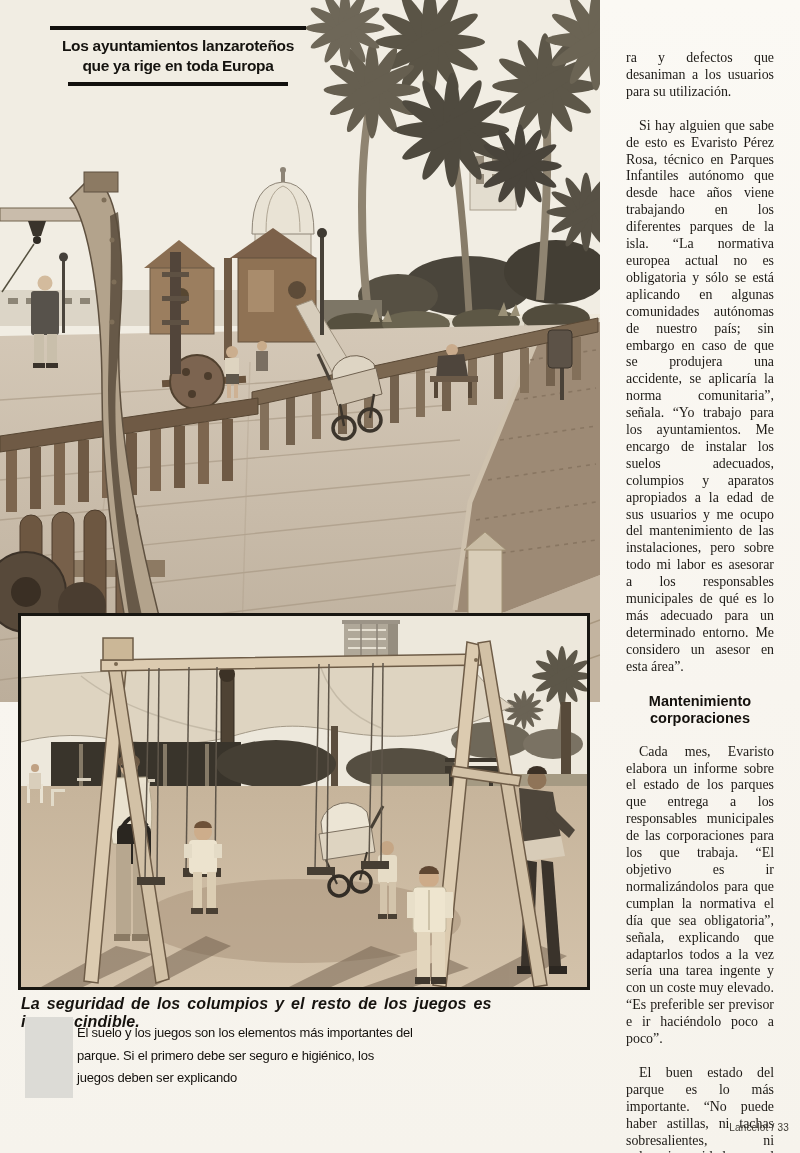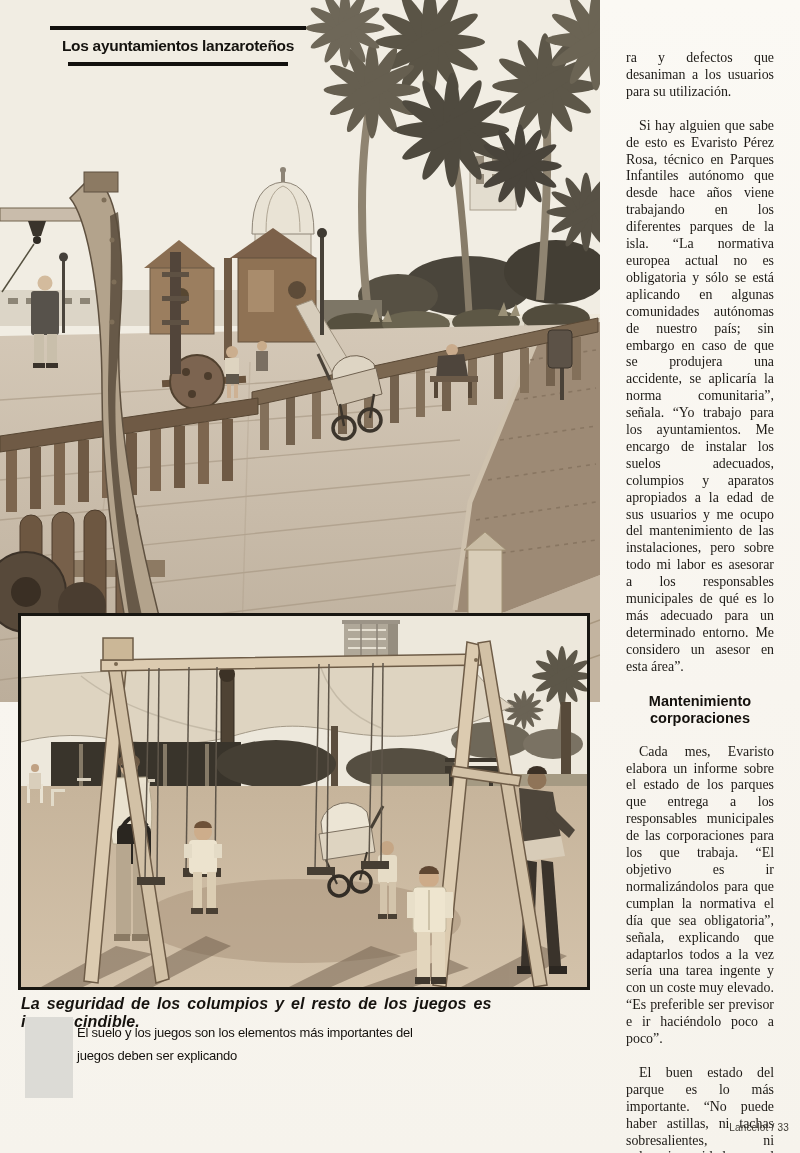--- a/index.html
+++ b/index.html
@@ -281,20 +281,21 @@
       <rect x="162" y="272" width="27" height="5" fill="#5e5143"></rect>
       <rect x="162" y="296" width="27" height="5" fill="#5e5143"></rect>
       <rect x="162" y="320" width="27" height="5" fill="#5e5143"></rect>
     </g>
   </svg>
   </div>
 
   <div class="headline-box">
     <div class="hrule top"></div>
     <span class="headline-line">Los ayuntamientos lanzaroteños</span>
+    <span class="headline-line">que ya rige en toda Europa</span>
     <div class="hrule bot"></div>
   </div>
 
   <div class="col">
     <p>ra y defectos que desaniman a los usuarios para su utilización.</p>
     <p class="ind">Si hay alguien que sabe de esto es Evaristo Pérez Rosa, técnico en Parques Infantiles autónomo que desde hace años viene trabajando en los diferentes parques de la isla. “La normativa europea actual no es obligatoria y sólo se está aplicando en algunas comunidades autónomas de nuestro país; sin embargo en caso de que se produjera una accidente, se aplicaría la norma comunitaria”, señala. “Yo trabajo para los ayuntamientos. Me encargo de instalar los suelos adecuados, columpios y aparatos apropiados a la edad de sus usuarios y me ocupo del mantenimiento de las instalaciones, pero sobre todo mi labor es asesorar a los responsables municipales de qué es lo más adecuado para un determinado entorno. Me considero un asesor en esta área”.</p>
     <h3 class="sech">Mantenimiento corporaciones</h3>
     <p class="ind">Cada mes, Evaristo elabora un informe sobre el estado de los parques que entrega a los responsables municipales de las corporaciones para los que trabaja. “El objetivo es ir normalizándolos para que cumplan la normativa el día que sea obligatoria”, señala, explicando que adaptarlos todos a la vez sería una tarea ingente y con un coste muy elevado. “Es preferible ser previsor e ir haciéndolo poco a poco”.</p>
     <p class="ind">El buen estado del parque es lo más importante. “No puede haber astillas, ni tachas sobresalientes, ni columpios oxidados o mal encajados, o partes del suelo en mal estado porque es sencillo que los niños se puedan hacer daño”, afirma. “Hay muchos parques que tienen solución reponiendo las piezas pero hay otros tan viejos que ni siquiera se encuentran las piezas de recambio y que, por supuesto, ya no</p>
   </div>
@@ -484,20 +485,21 @@
           <rect x="410" y="361" width="15" height="7" fill="#3f372d"></rect>
     </g>
   </svg>
   </div>
 
   <div class="caption">La seguridad de los columpios y el resto de los juegos es imprescindible.</div>
 
   <div class="graybar"></div>
   <div class="subhead">
     <span>El suelo y los juegos son los elementos más importantes del</span>
+    <span>parque. Si el primero debe ser seguro e higiénico, los</span>
     <span>juegos deben ser explicando</span>
   </div>
 
   <div class="footL">Nº 1.230 / 16.02.2007</div>
   <div class="footR">Lancelot / 33</div>
 
   <div class="scan-edge"></div>
 </div>
 
 </body></html>

